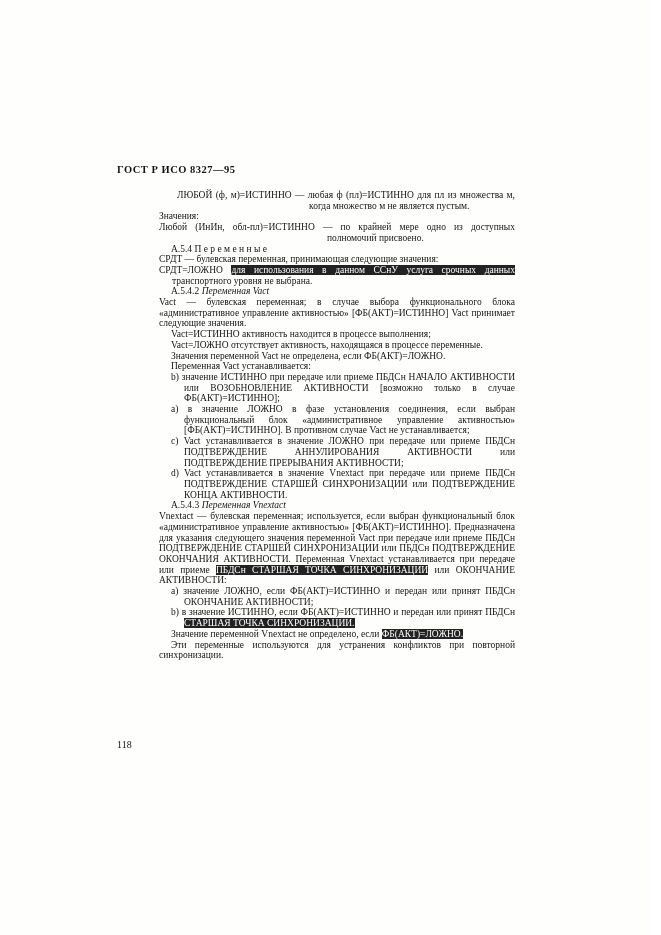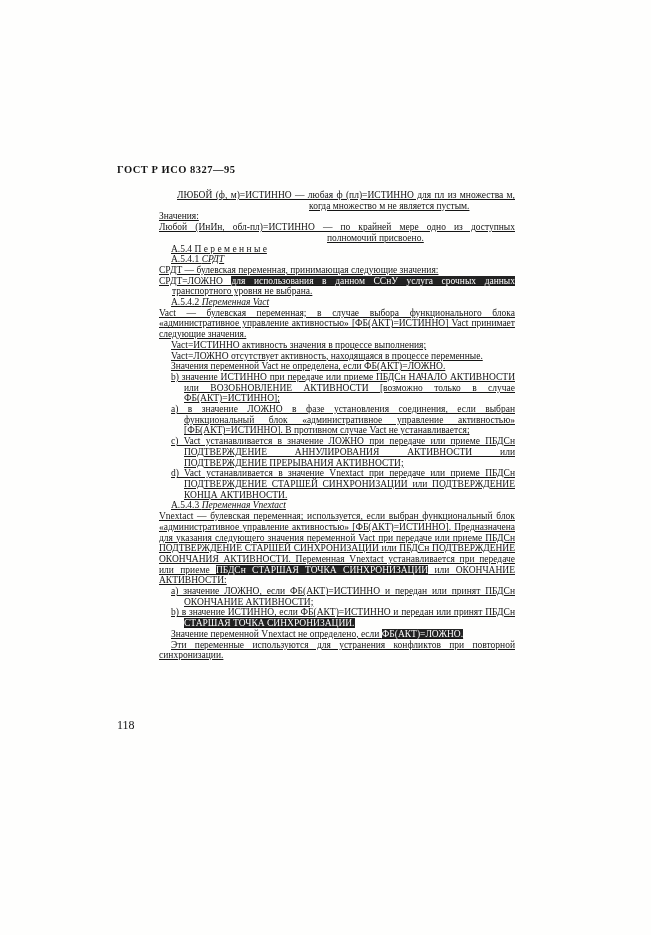--- a/index.html
+++ b/index.html
@@ -23,56 +23,55 @@
     white-space: nowrap;
   }
   .doc-body {
     position: absolute;
     left: 159px;
     top: 190px;
     width: 356px;
     font-size: 9.5px;
     line-height: 10.7px;
     text-align: justify;
-    text-decoration: underline;
   }
   .doc-body p { margin: 0; }
   .ind   { text-indent: 12px; }
   .hang  { padding-left: 13px; text-indent: -13px; }
   .li    { padding-left: 25px; text-indent: -13px; }
   .def   { padding-left: 150px; text-indent: -132px; }
   .def2  { padding-left: 168px; text-indent: -168px; }
   .it    { font-style: italic; }
   .hl    { background: #222222; color: #ffffff; }
   .page-number {
     position: absolute;
     left: 117px;
-    top: 718px;
-    font-size: 12px;
+    top: 739px;
+    font-size: 10px;
   }
 </style>
 </head>
 <body>
 
 <div class="page">
   <div class="doc-header">ГОСТ Р ИСО 8327—95</div>
 
   <div class="doc-body">
       <p class="def"><span>ЛЮБОЙ (ф, м)=ИСТИННО — любая ф (пл)=ИСТИННО для пл из множества м, когда множество м не является пустым.</span></p>
       <p><span>Значения:</span></p>
       <p class="def2"><span>Любой (ИнИн, обл-пл)=ИСТИННО — по крайней мере одно из доступных полномочий присвоено.</span></p>
       <p class="ind"><span>А.5.4 П е р е м е н н ы е</span></p>
-      <p class="ind"><span>А.5.4.1 </span><span class="it">СРДТ</span></p>
       <p><span>СРДТ — булевская переменная, принимающая следующие значения:</span></p>
       <p class="hang"><span>СРДТ=ЛОЖНО </span><span class="hl">для использования в данном ССнУ услуга срочных данных</span><span> транспортного уровня не выбрана.</span></p>
       <p class="ind"><span>А.5.4.2 </span><span class="it">Переменная Vact</span></p>
       <p><span>Vact — булевская переменная; в случае выбора функционального блока «административное управление активностью» [ФБ(АКТ)=ИСТИННО] Vact принимает следующие значения.</span></p>
-      <p class="ind"><span>Vact=ИСТИННО активность значения в процессе выполнения;</span></p>
+      <p class="ind"><span>Vact=ИСТИННО активность находится в процессе выполнения;</span></p>
       <p class="ind"><span>Vact=ЛОЖНО отсутствует активность, находящаяся в процессе переменные.</span></p>
       <p class="ind"><span>Значения переменной Vact не определена, если ФБ(АКТ)=ЛОЖНО.</span></p>
+      <p class="ind"><span>Переменная Vact устанавливается:</span></p>
       <p class="li"><span>b) значение ИСТИННО при передаче или приеме ПБДСн НАЧАЛО АКТИВНОСТИ или ВОЗОБНОВЛЕНИЕ АКТИВНОСТИ [возможно только в случае ФБ(АКТ)=ИСТИННО];</span></p>
       <p class="li"><span>а) в значение ЛОЖНО в фазе установления соединения, если выбран функциональный блок «административное управление активностью» [ФБ(АКТ)=ИСТИННО]. В противном случае Vact не устанавливается;</span></p>
       <p class="li"><span>с) Vact устанавливается в значение ЛОЖНО при передаче или приеме ПБДСн ПОДТВЕРЖДЕНИЕ АННУЛИРОВАНИЯ АКТИВНОСТИ или ПОДТВЕРЖДЕНИЕ ПРЕРЫВАНИЯ АКТИВНОСТИ;</span></p>
       <p class="li"><span>d) Vact устанавливается в значение Vnextact при передаче или приеме ПБДСн ПОДТВЕРЖДЕНИЕ СТАРШЕЙ СИНХРОНИЗАЦИИ или ПОДТВЕРЖДЕНИЕ КОНЦА АКТИВНОСТИ.</span></p>
       <p class="ind"><span>А.5.4.3 </span><span class="it">Переменная Vnextact</span></p>
       <p><span>Vnextact — булевская переменная; используется, если выбран функциональный блок «административное управление активностью» [ФБ(АКТ)=ИСТИННО]. Предназначена для указания следующего значения переменной Vact при передаче или приеме ПБДСн ПОДТВЕРЖДЕНИЕ СТАРШЕЙ СИНХРОНИЗАЦИИ или ПБДСн ПОДТВЕРЖДЕНИЕ ОКОНЧАНИЯ АКТИВНОСТИ. Переменная Vnextact устанавливается при передаче или приеме </span><span class="hl">ПБДСн СТАРШАЯ ТОЧКА СИНХРОНИЗАЦИИ</span><span> или ОКОНЧАНИЕ АКТИВНОСТИ:</span></p>
       <p class="li"><span>а) значение ЛОЖНО, если ФБ(АКТ)=ИСТИННО и передан или принят ПБДСн ОКОНЧАНИЕ АКТИВНОСТИ;</span></p>
       <p class="li"><span>b) в значение ИСТИННО, если ФБ(АКТ)=ИСТИННО и передан или принят ПБДСн </span><span class="hl">СТАРШАЯ ТОЧКА СИНХРОНИЗАЦИИ.</span></p>
       <p class="ind"><span>Значение переменной Vnextact не определено, если </span><span class="hl">ФБ(АКТ)=ЛОЖНО.</span></p>
       <p class="ind"><span>Эти переменные используются для устранения конфликтов при повторной синхронизации.</span></p>

